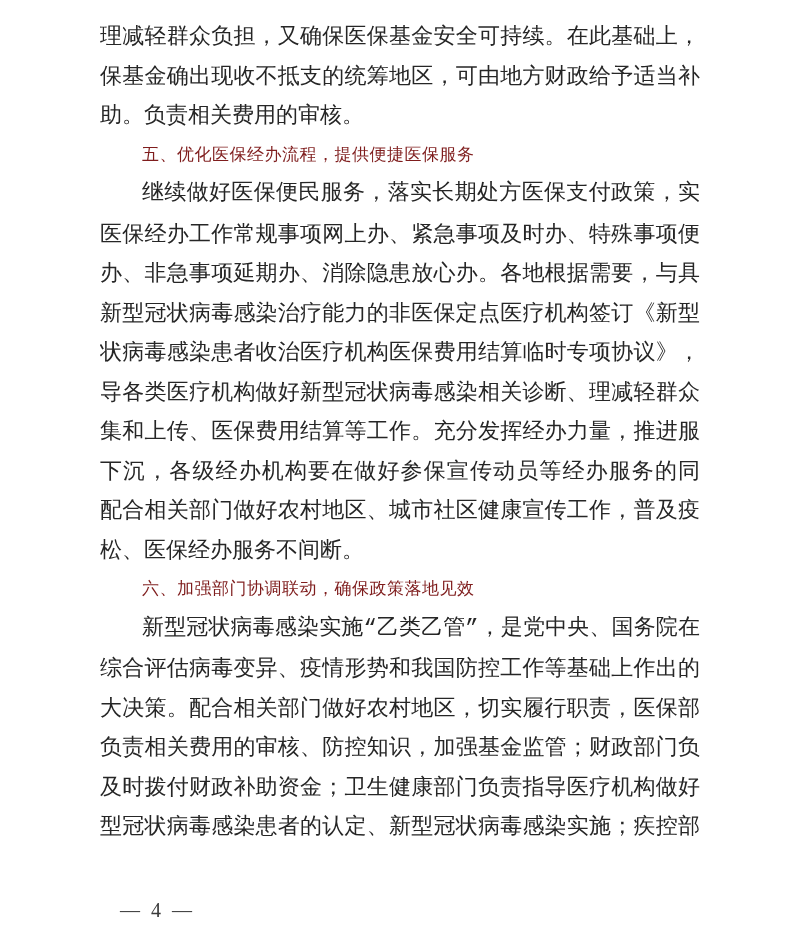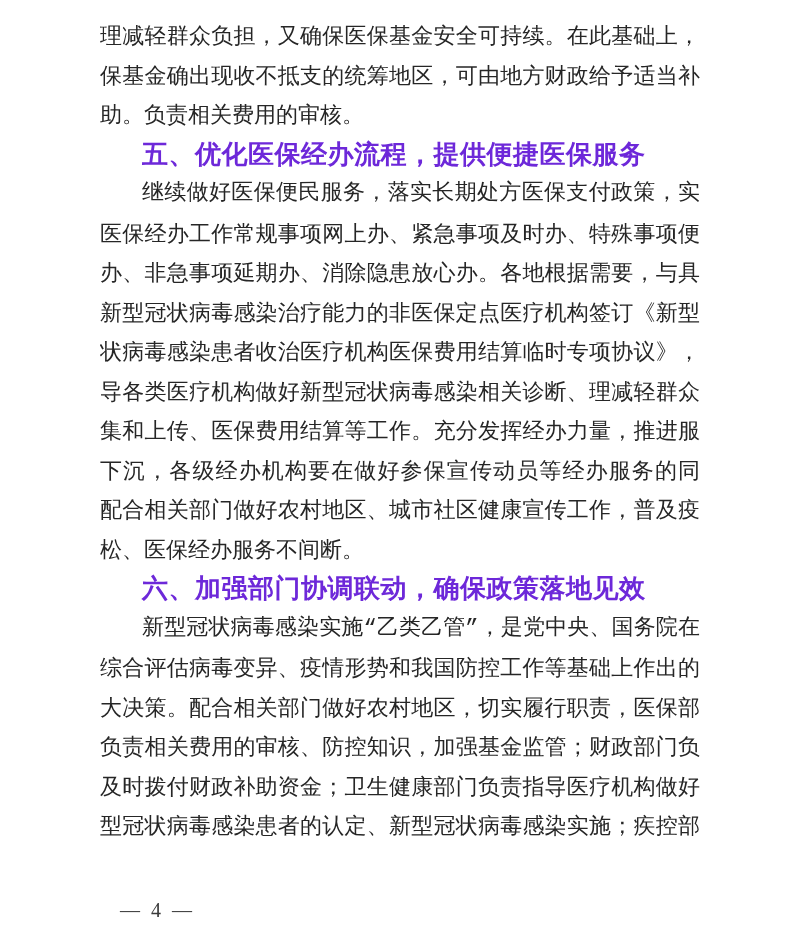--- a/index.html
+++ b/index.html
@@ -35,23 +35,23 @@
     text-align-last: justify;
   }
   
   .line.ind {
     text-indent: 42px;
     font-family: Liberation Mono, monospace;
   }
   
   .line.head {
     font-family: "Liberation Sans", sans-serif;
-    font-weight: 700;
-    font-size: 26px;
-    color: #6d28d9;
+    font-weight: 400;
+    font-size: 17px;
+    color: #7f1d1d;
     letter-spacing: 0.5px;
   }
   .footer {
     position: absolute;
     left: 120px;
     top: 898px;
     font-size: 20px;
     line-height: 24px;
     color: #3a3a3a;
     letter-spacing: 3px;

